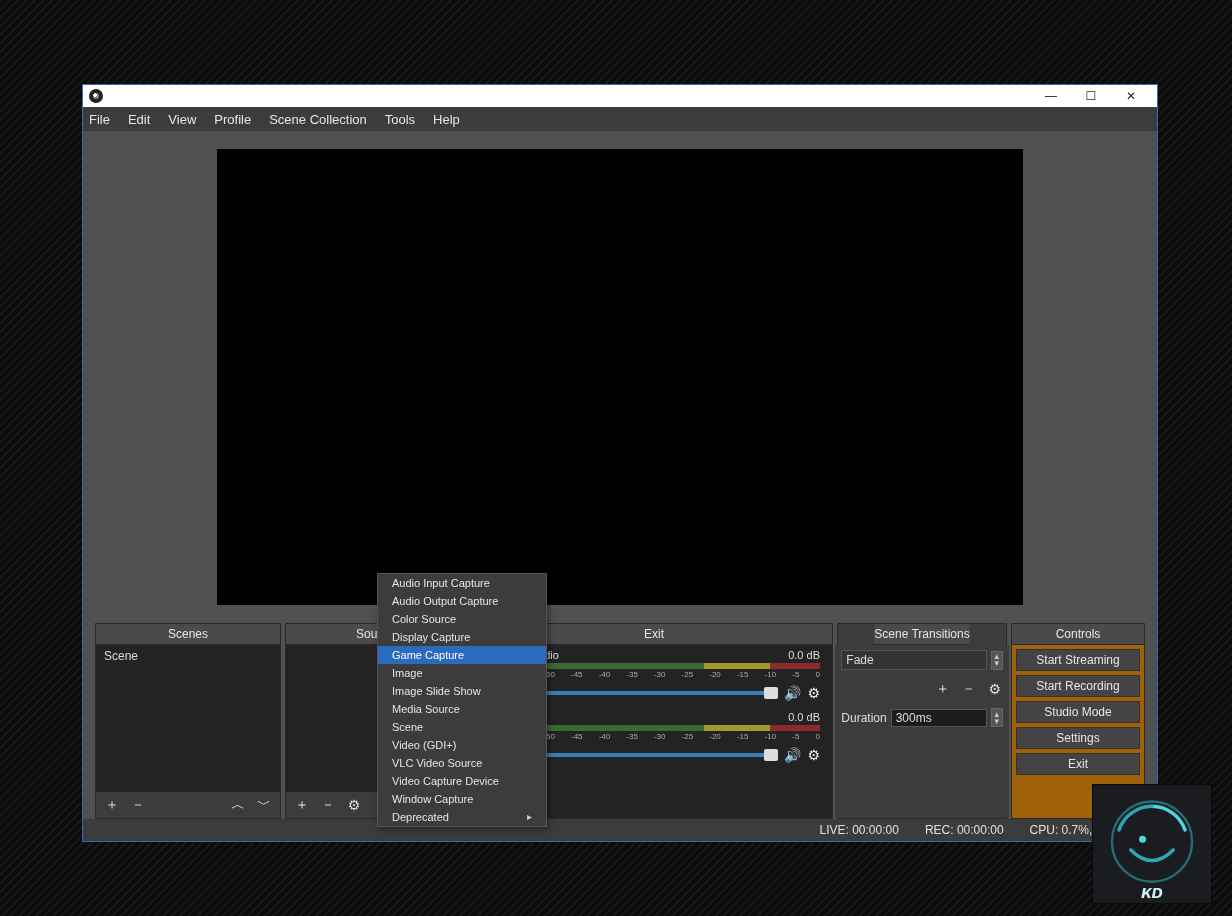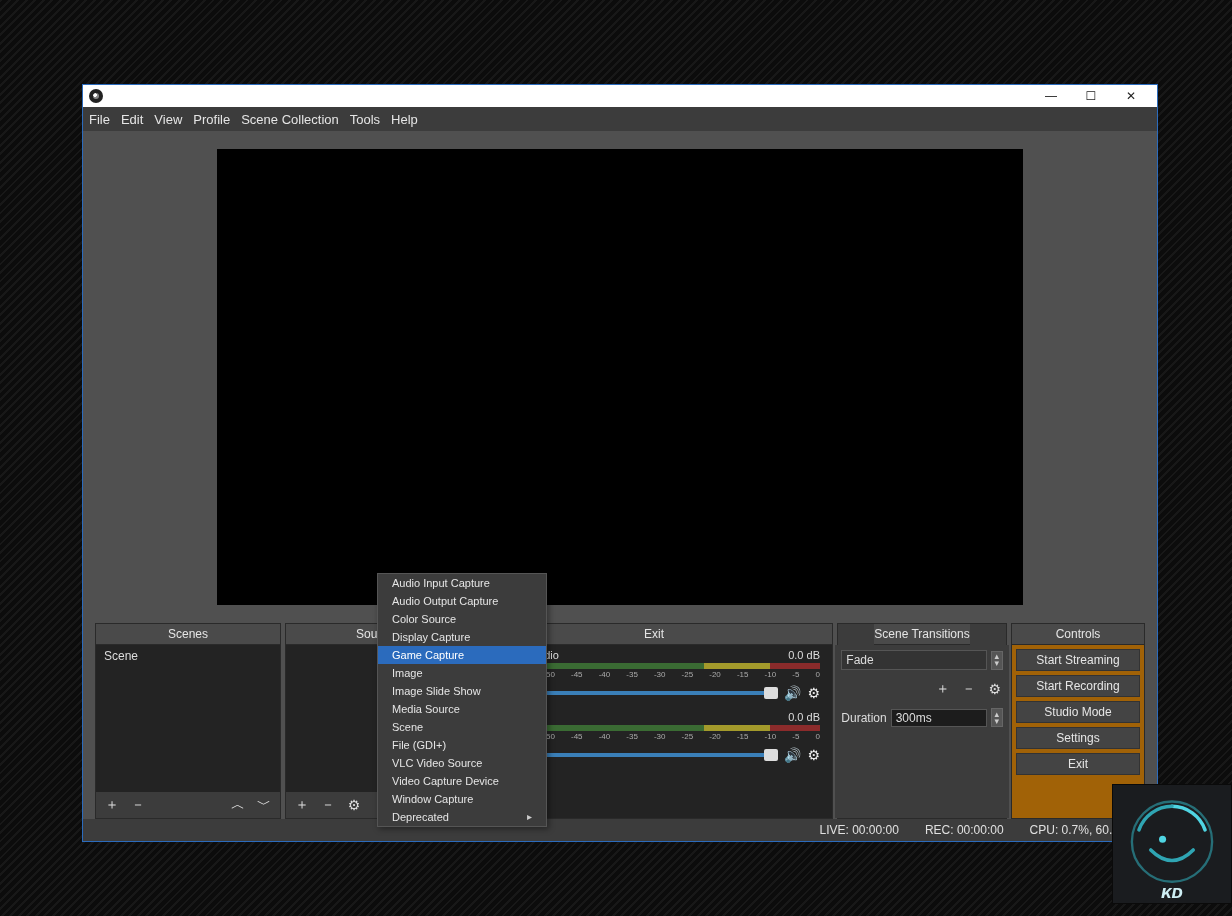--- a/index.html
+++ b/index.html
@@ -47,21 +47,21 @@
     width: 40px; height: 22px;
     display:flex; align-items:center; justify-content:center;
     color:#222; font-size: 12px;
   }
   .menubar {
     height: 24px;
     background: #3c3c3c;
     display: flex;
     align-items: center;
     padding: 0 6px;
-    gap: 11px;
+    gap: 18px;
     color: #e5e5e5;
     font-size: 13px;
   }
   .menubar span { cursor: default; }
   .preview-area {
     background: #505050;
     height: 492px;
     display:flex; align-items:center; justify-content:center;
     padding: 10px 0;
   }
@@ -170,21 +170,21 @@
     content:'▸'; float:right; font-size:10px; color:#ccc;
   }
   .tb-icon { width:16px; text-align:center; font-size:14px; }
   .spin {
     background:#555; color:#ccc; font-size:9px;
     border:1px solid #666; width:12px; height:19px;
     display:flex; flex-direction:column; align-items:center; justify-content:center;
     line-height:7px;
   }
   .logo-overlay {
-    position:absolute; right:0; bottom:12px;
+    position:absolute; right:20px; bottom:12px;
     width:120px; height:120px;
     background:#1a1c1f;
     border:1px solid #0a0a0a;
     display:flex; align-items:center; justify-content:center;
     overflow:hidden;
   }
   .logo-overlay svg { width:100%; height:100%; }
 </style>
 </head>
 <body>
@@ -353,21 +353,21 @@
   <div class="context-menu">
     <div class="mi">Audio Input Capture</div>
     <div class="mi">Audio Output Capture</div>
     <div class="mi">Color Source</div>
     <div class="mi">Display Capture</div>
     <div class="mi hl">Game Capture</div>
     <div class="mi">Image</div>
     <div class="mi">Image Slide Show</div>
     <div class="mi">Media Source</div>
     <div class="mi">Scene</div>
-    <div class="mi">File (GDI+)</div>
+    <div class="mi">Video (GDI+)</div>
     <div class="mi">VLC Video Source</div>
     <div class="mi">Video Capture Device</div>
     <div class="mi">Window Capture</div>
     <div class="mi sub">Deprecated</div>
   </div>
 
 </div>
 
 <div class="logo-overlay">
   <svg viewBox="0 0 100 100">

